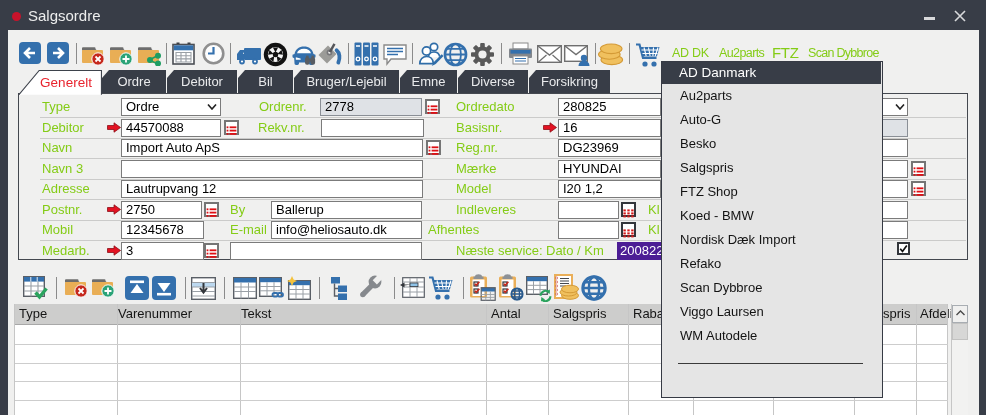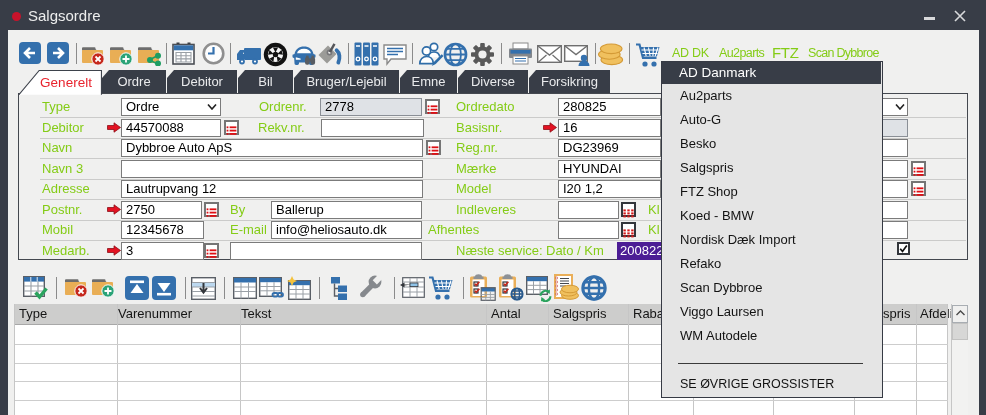--- a/index.html
+++ b/index.html
@@ -272,21 +272,21 @@
 <div class="lbl" style="left:258px;top:117.5px">Rekv.nr.</div>
 <div class="fld" style="left:321px;top:118.5px;width:103px"></div>
 <div class="lbl" style="left:456px;top:117.5px">Basisnr.</div>
 <svg class="abs" style="left:543px;top:121.5px" width="14" height="11" viewBox="0 0 14 11">
     <path d="M0.5 3.5h6.5V0.8L13.5 5.5 7 10.2V7.5H0.5z" fill="#e31222" stroke="#8c0f16" stroke-width="0.8"></path>
   </svg>
 <div class="fld" style="left:558px;top:118.5px;width:103px">16</div>
 <div class="fld" style="left:755px;top:118.5px;width:153px;background:#dfe2e6;border-color:#8a8f96"></div>
 
 <div class="lbl" style="left:42px;top:138px">Navn</div>
-<div class="fld" style="left:121px;top:139px;width:302px">Dybbroe Auto ApS</div>
+<div class="fld" style="left:121px;top:139px;width:302px">Import Auto ApS</div>
 <div class="licon" style="left:426px;top:140px"><svg width="11" height="11" viewBox="0 0 11 11">
       <g fill="#de0f14">
         <rect x="0.6" y="1.4" width="1.8" height="1.8"></rect>
         <rect x="0.6" y="4.7" width="1.8" height="1.8"></rect>
         <rect x="0.6" y="8" width="1.8" height="1.8"></rect>
         <rect x="3.6" y="1.4" width="6.8" height="1.8"></rect>
         <rect x="3.6" y="4.7" width="6.8" height="1.8"></rect>
         <rect x="3.6" y="8" width="6.8" height="1.8"></rect>
       </g>
     </svg></div>
@@ -622,14 +622,13 @@
  <div class="mitem" style="top:73.5px">Besko</div>
  <div class="mitem" style="top:97.5px">Salgspris</div>
  <div class="mitem" style="top:121.5px">FTZ Shop</div>
  <div class="mitem" style="top:145.5px">Koed - BMW</div>
  <div class="mitem" style="top:169.5px">Nordisk Dæk Import</div>
  <div class="mitem" style="top:193.5px">Refako</div>
  <div class="mitem" style="top:217.5px">Scan Dybbroe</div>
  <div class="mitem" style="top:241.5px">Viggo Laursen</div>
  <div class="mitem" style="top:265.5px">WM Autodele</div>
  <div class="abs" style="left:16px;top:301px;width:185px;height:1px;background:#3a3a3a"></div>
- <div class="mitem" style="top:315px;font-size:12.5px">SE ØVRIGE GROSSISTER</div>
 </div>
 
 </body></html>

